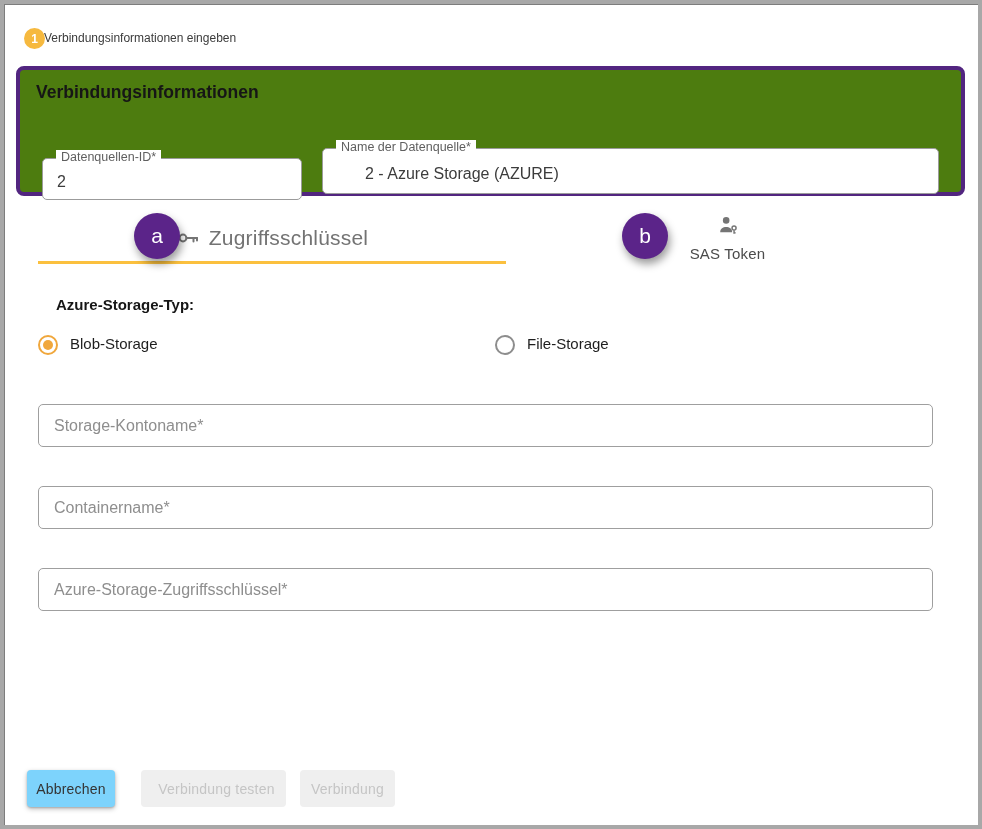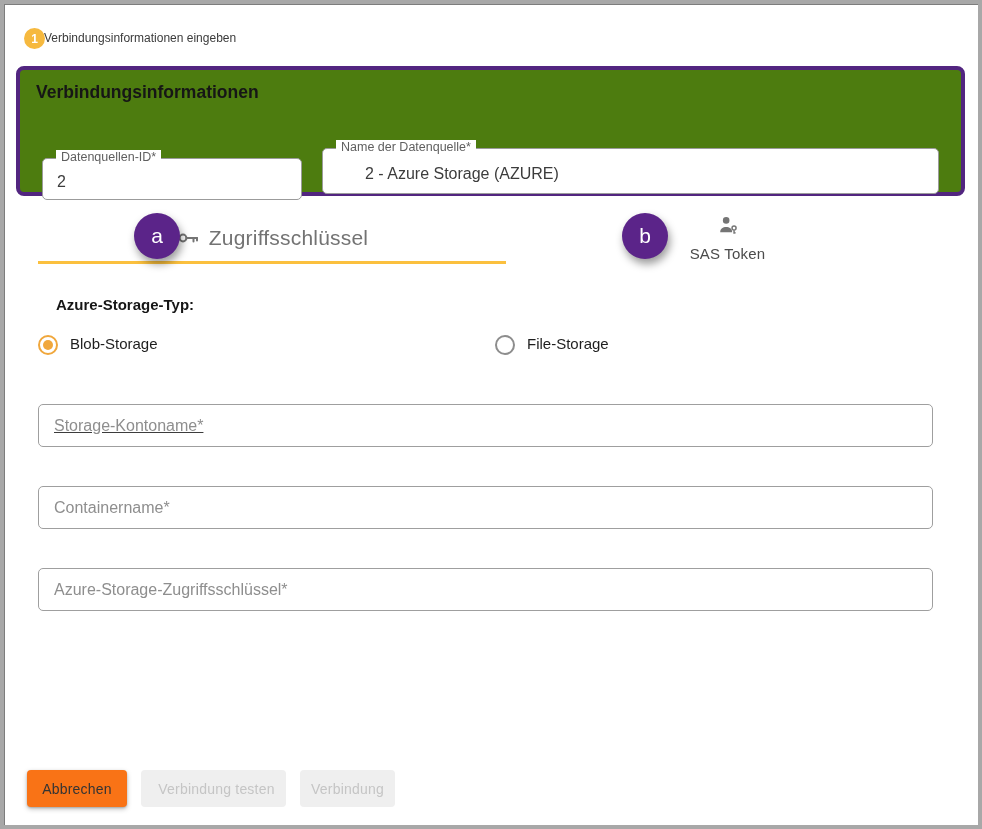--- a/index.html
+++ b/index.html
@@ -111,34 +111,34 @@
 
   
   .big-input {
     position: absolute; left: 38px; width: 895px; height: 43px;
     border: 1px solid #9f9f9f; border-radius: 5px;
     background: #ffffff;
     font-family: inherit; font-size: 16px; color: #3c3c3c;
     padding: 0 15px; outline: none;
   }
   .big-input::placeholder { color: #8e8e8e; opacity: 1; }
-  .input-1 { top: 404px; text-decoration: underline; }
+  .input-1 { top: 404px; }
   .input-2 { top: 486px; }
   .input-3 { top: 568px; }
 
   
   .btn {
     position: absolute; top: 770px; height: 37px;
     border: none; border-radius: 4px;
     font-family: inherit; font-size: 14px; font-weight: 500;
     letter-spacing: .2px; cursor: pointer;
   }
   .btn-cancel {
-    left: 27px; width: 100px;
-    background: #f97316; color: #343434;
+    left: 27px; width: 88px;
+    background: #7dd3fc; color: #343434;
     box-shadow: 0 2px 5px rgba(0,0,0,0.25), 0 1px 2px rgba(0,0,0,0.18);
   }
   .btn-disabled {
     background: #efefef; color: #c5c5c5; cursor: default;
   }
   .btn-test { left: 141px; width: 145px; padding-left: 12px; }
   .btn-save { left: 300px; width: 95px; }
 
   .icon { display: inline-flex; align-items: center; justify-content: center; }
 </style>

